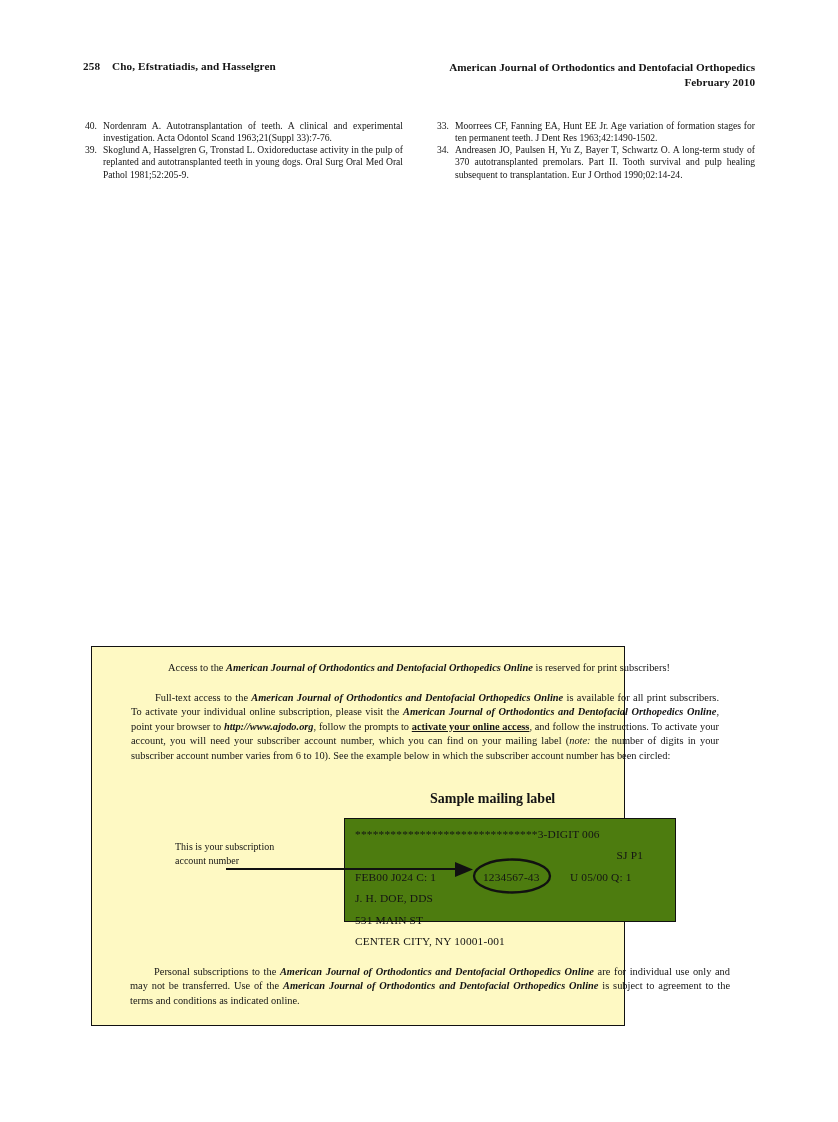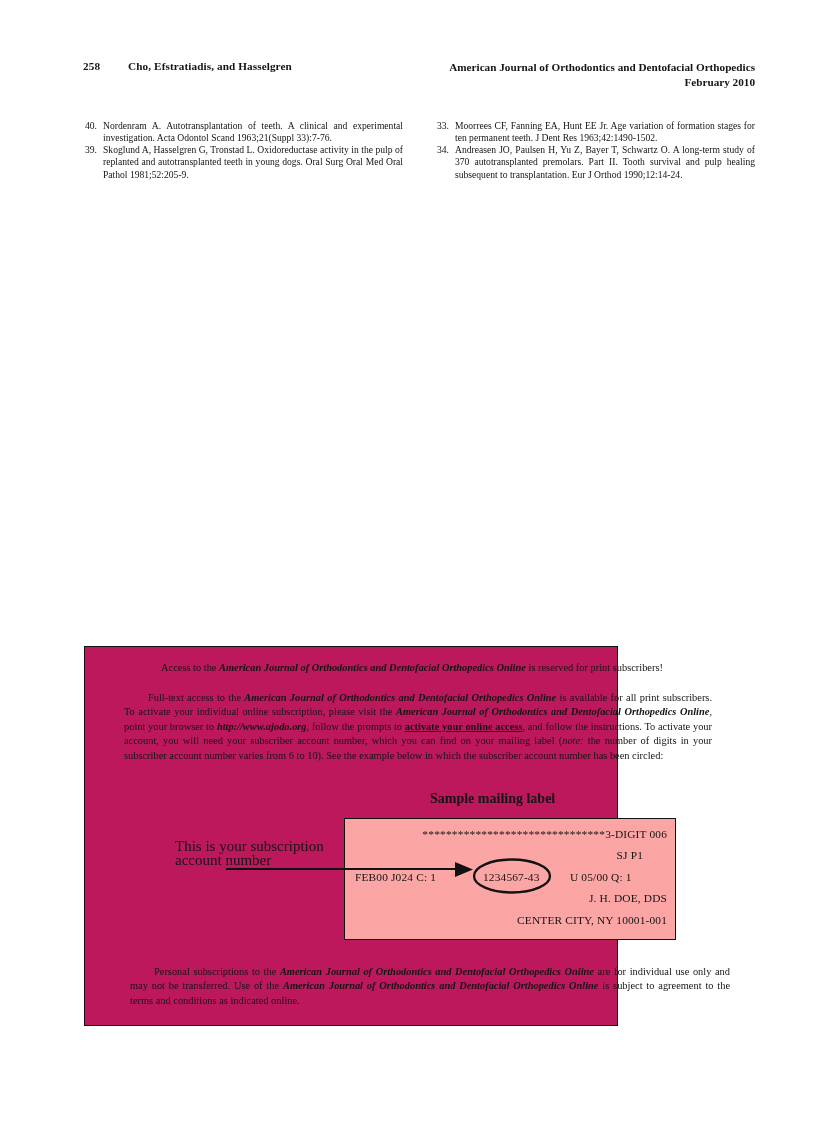--- a/index.html
+++ b/index.html
@@ -28,21 +28,21 @@
     position: absolute;
     left: 0;
     top: 0;
     font-size: 11.2px;
     font-weight: bold;
     letter-spacing: 0.1px;
     white-space: nowrap;
   }
   .rh-pageno {
     display: inline-block;
-    margin-right: 28px;
+    margin-right: 12px;
   }
   .rh-right {
     position: absolute;
     right: 0;
     top: 0;
     text-align: right;
     font-size: 11.2px;
     font-weight: bold;
     line-height: 15px;
     white-space: nowrap;
@@ -77,27 +77,27 @@
   .ref-text {
     flex: 1 1 auto;
     text-align: justify;
     text-justify: inter-word;
     hyphens: manual;
   }
 
   
   .notice-box {
     position: absolute;
-    left: 84px;
+    left: 91px;
     top: 646px;
     width: 534px;
     height: 380px;
     border: 1.7px solid #111;
     box-sizing: border-box;
-    background: #be185d;
+    background: #fef9c3;
   }
   .notice-inner {
     position: absolute;
     left: 27px;
     top: 14px;
     width: 600px;
   }
   .notice-head {
     font-size: 10.4px;
     line-height: 14px;
@@ -123,25 +123,24 @@
     top: 791px;
     font-size: 14px;
     font-weight: bold;
     white-space: nowrap;
   }
   .label-box {
     position: absolute;
     left: 344px;
     top: 818px;
     width: 332px;
-    height: 122px;
+    height: 104px;
     border: 1.8px solid #111;
     box-sizing: border-box;
-    background: #fca5a5;
-    text-align: right;
+    background: #4d7c0f;
   }
   .label-lines {
     position: absolute;
     left: 10px;
     top: 5px;
     width: 312px;
     font-size: 11.4px;
     line-height: 21.4px;
     letter-spacing: 0.15px;
     white-space: nowrap;
@@ -159,21 +158,21 @@
     top: 0;
   }
   .lbl-col-a { position: absolute; left: 0;  top: 0; }
   .lbl-col-b { position: absolute; left: 128px; top: 0; }
   .lbl-col-c { position: absolute; left: 215px; top: 0; }
 
   .annot {
     position: absolute;
     left: 175px;
     top: 840px;
-    font-size: 15px;
+    font-size: 10px;
     line-height: 13.5px;
     width: 150px;
   }
 
   svg.overlay {
     position: absolute;
     left: 0;
     top: 0;
     width: 838px;
     height: 1122px;
@@ -204,21 +203,21 @@
       <span class="ref-text">Skoglund A, Hasselgren G, Tronstad L. Oxidoreductase activity in the pulp of replanted and autotransplanted teeth in young dogs. Oral Surg Oral Med Oral Pathol 1981;52:205-9.</span>
     </div>
   </div>
   <div class="ref-col">
     <div class="ref-item">
       <span class="ref-num">33.</span>
       <span class="ref-text">Moorrees CF, Fanning EA, Hunt EE Jr. Age variation of formation stages for ten permanent teeth. J Dent Res 1963;42:1490-1502.</span>
     </div>
     <div class="ref-item">
       <span class="ref-num">34.</span>
-      <span class="ref-text">Andreasen JO, Paulsen H, Yu Z, Bayer T, Schwartz O. A long-term study of 370 autotransplanted premolars. Part II. Tooth survival and pulp healing subsequent to transplantation. Eur J Orthod 1990;12:14-24.</span>
+      <span class="ref-text">Andreasen JO, Paulsen H, Yu Z, Bayer T, Schwartz O. A long-term study of 370 autotransplanted premolars. Part II. Tooth survival and pulp healing subsequent to transplantation. Eur J Orthod 1990;02:14-24.</span>
     </div>
   </div>
 </div>
 
 <div class="notice-box">
   <div class="notice-inner">
 
     <div class="notice-head"><span>Access to the </span><span class="bi">American Journal of Orthodontics and Dentofacial Orthopedics Online</span><span> is reserved for print subscribers!</span></div>
 
     <div class="notice-para"><span>Full-text access to the </span><span class="bi">American Journal of Orthodontics and Dentofacial Orthopedics Online</span><span> is available for all print subscribers. To activate your individual online subscription, please visit the </span><span class="bi">American Journal of Orthodontics and Dentofacial Orthopedics Online</span><span>, point your browser to </span><span class="bi">http://www.ajodo.org</span><span>, follow the prompts to </span><span class="bu">activate your online access</span><span>, and follow the instructions. To activate your account, you will need your subscriber account number, which you can find on your mailing label (</span><span class="i">note:</span><span> the number of digits in your subscriber account number varies from 6 to 10). See the example below in which the subscriber account number has been circled:</span></div>
@@ -243,20 +242,23 @@
     </div>
     <div class="lbl-row">
       <span class="lbl-col-a">FEB00 J024 C: 1</span>
       <span class="lbl-col-b">1234567-43</span>
       <span class="lbl-col-c">U 05/00 Q: 1</span>
     </div>
     <div class="lbl-row">
       <span>J. H. DOE, DDS</span>
     </div>
     <div class="lbl-row">
+      <span>531 MAIN ST</span>
+    </div>
+    <div class="lbl-row">
       <span>CENTER CITY, NY 10001-001</span>
     </div>
   </div>
 </div>
 
 <div style="position:absolute; left:118px; top:965px; width:600px;" class="notice-para"><span>Personal subscriptions to the </span><span class="bi">American Journal of Orthodontics and Dentofacial Orthopedics Online</span><span> are for individual use only and may not be transferred. Use of the </span><span class="bi">American Journal of Orthodontics and Dentofacial Orthopedics Online</span><span> is subject to agreement to the terms and conditions as indicated online.</span></div>
 
 <svg class="overlay" viewBox="0 0 838 1122">
 
   <line x1="226" y1="869" x2="455" y2="869" stroke="#111" stroke-width="2.1"></line>

